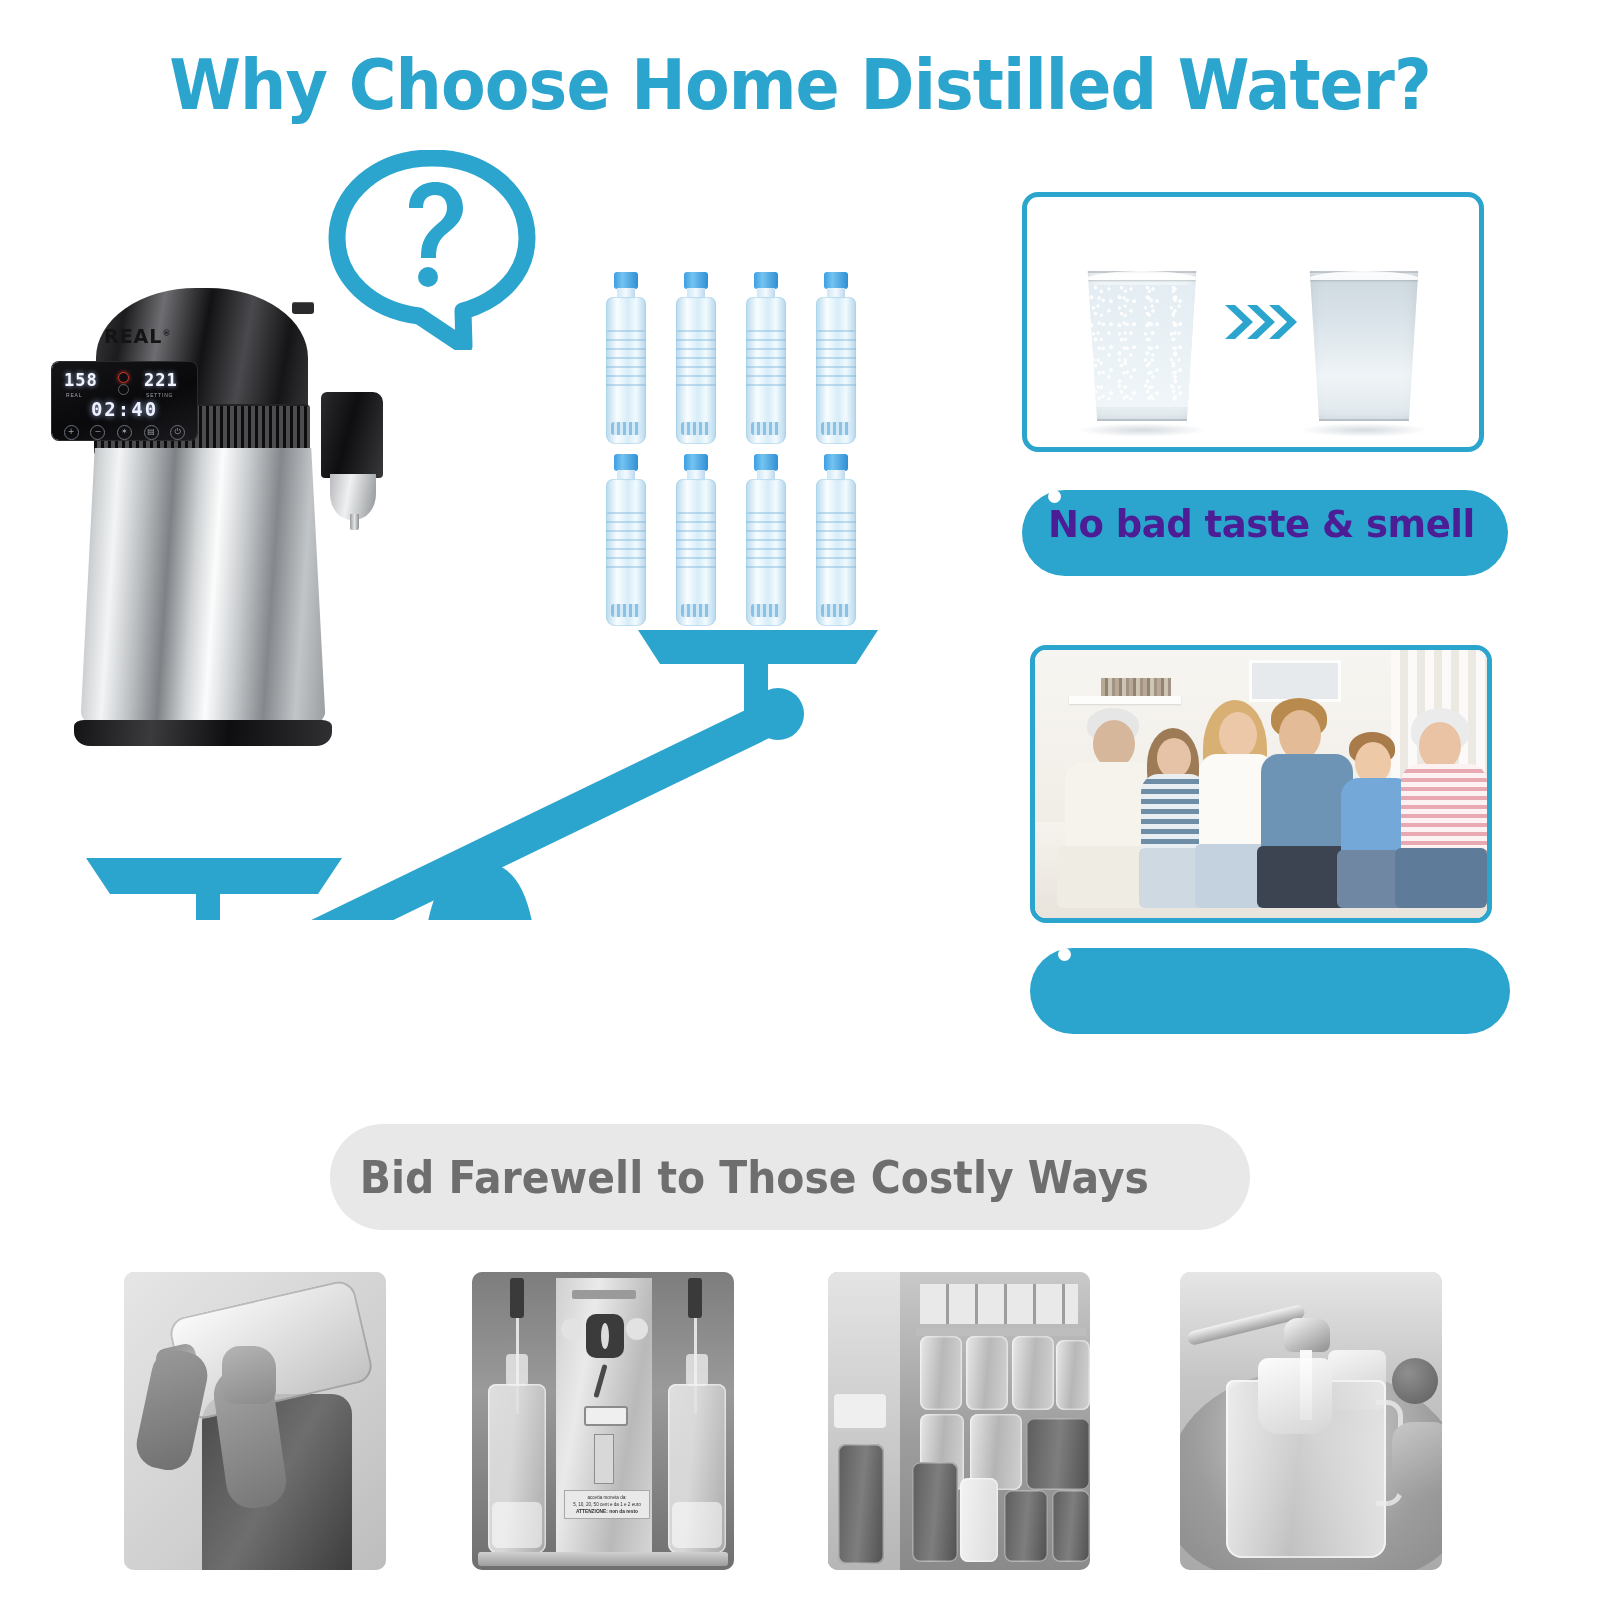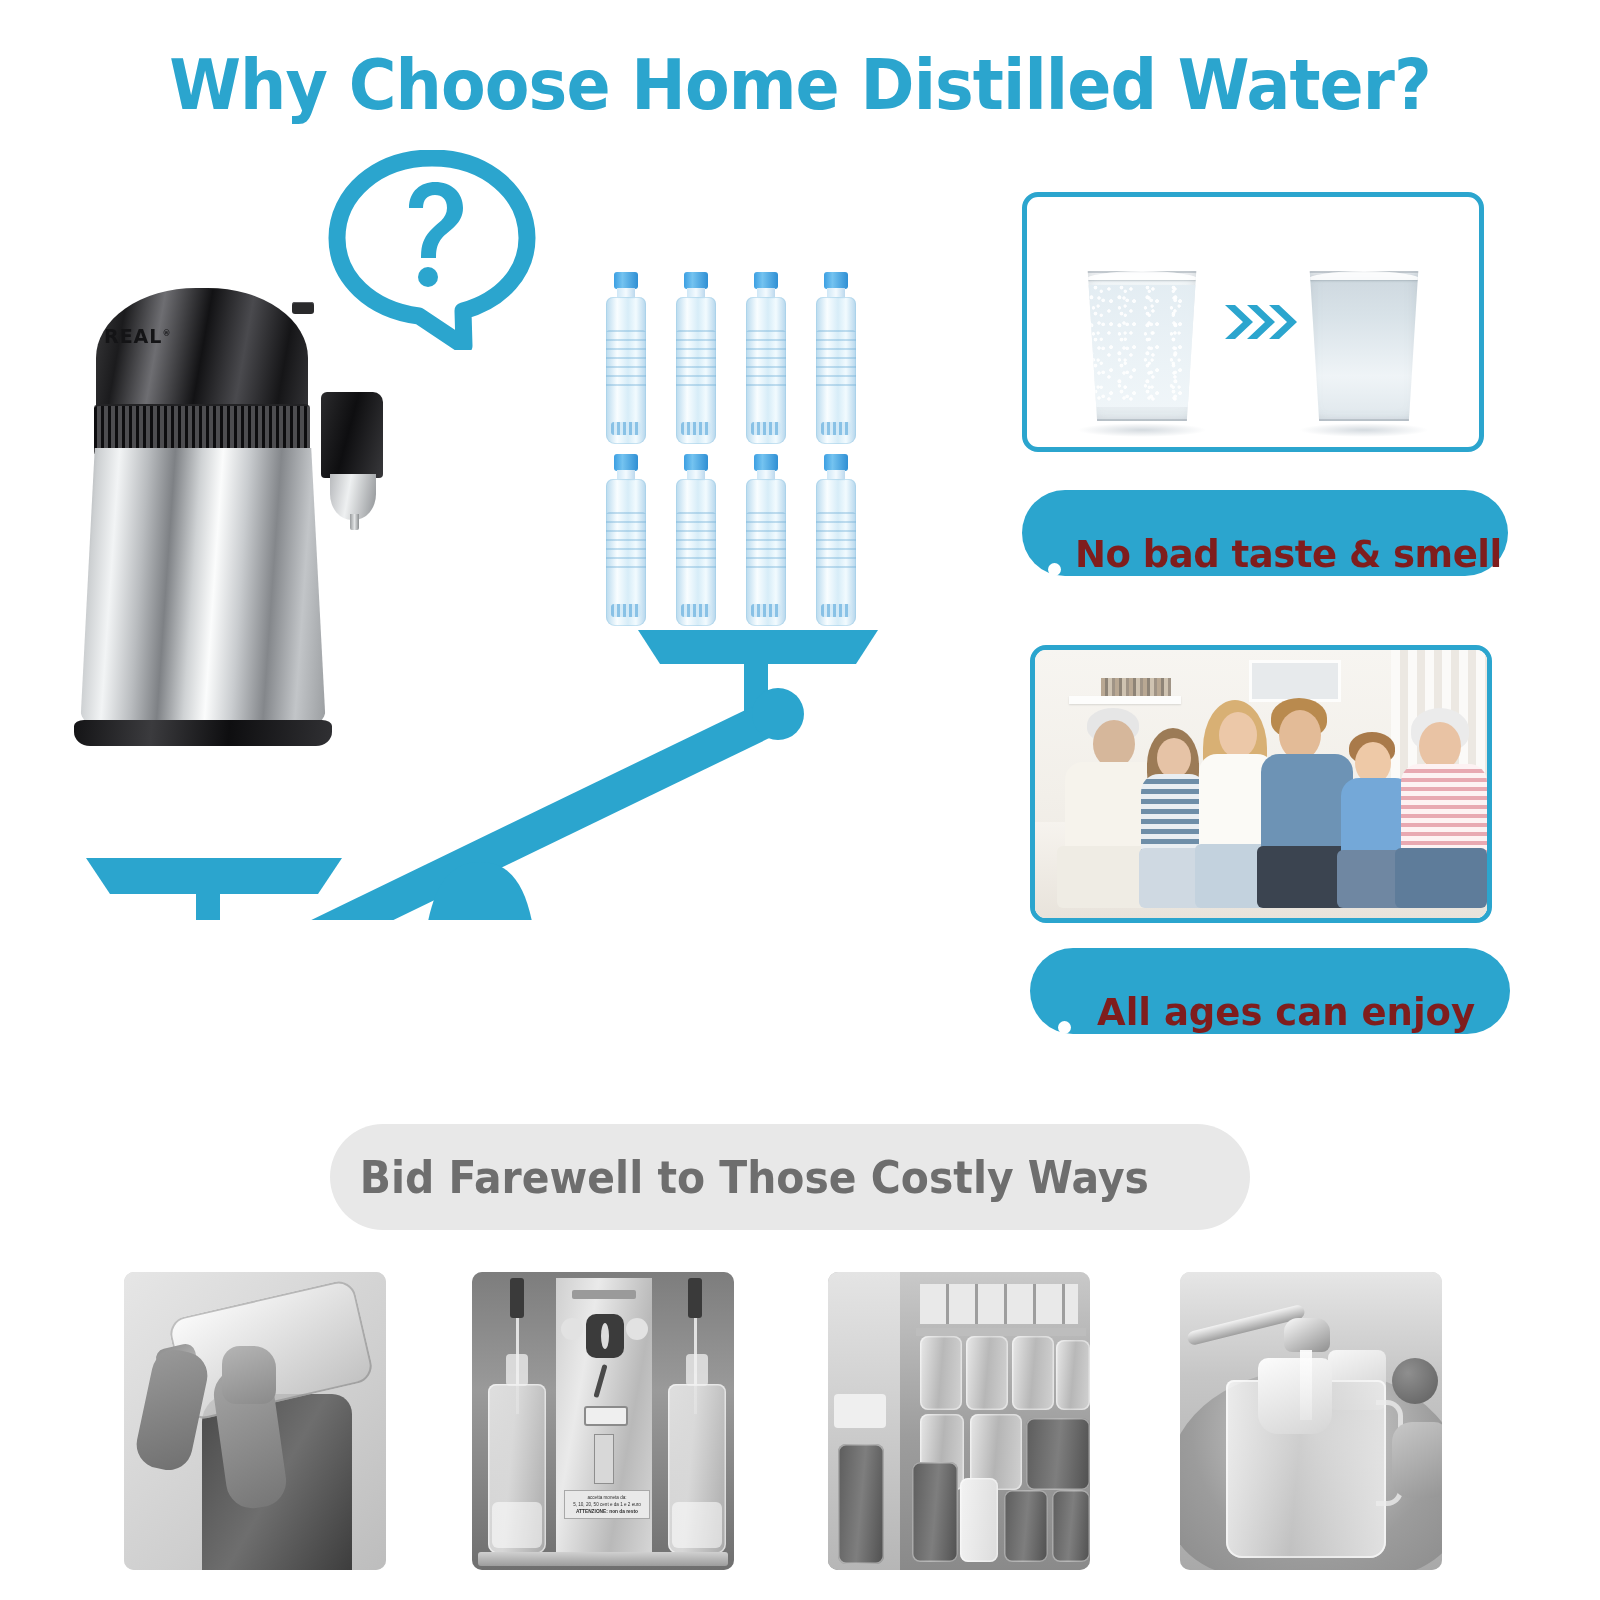--- a/index.html
+++ b/index.html
@@ -204,22 +204,23 @@
   .p .head{position:absolute;border-radius:50%;}
   .p .hair{position:absolute;border-radius:50% 50% 40% 40%;}
   .p .torso{position:absolute;border-radius:18px 18px 6px 6px;}
   .p .legs{position:absolute;border-radius:6px;}
 
   
   .pill{
     position:absolute;
     background:#2ba5ce;
     border-radius:60px;
-    display:flex;align-items:flex-end;
-    color:#7f1d1d;
+    display:flex;align-items:flex-start;
+    color:#4c1d95;
+    flex-direction:column;
   }
   .pill .dot{
     width:13px;height:13px;border-radius:50%;background:#fff;
     flex:0 0 auto;margin-right:14px;
   }
   .pill .ptxt{
     font-weight:bold;
     font-family:"DejaVu Sans", sans-serif;
     white-space:nowrap;
   }
@@ -368,20 +369,38 @@
     <div class="dist-spout-tip"></div>
     <div class="dist-spout-nozzle"></div>
     <div class="dist-body"></div>
     <div class="dist-base"></div>
   </div>
 
   <div class="vevor-logo">
     <span>REAL</span><sup>®</sup>
   </div>
 
+  <div class="panel">
+    <div class="panel-row1">
+      <div class="lcd-num lcd-real">158</div>
+      <div class="lcd-lbl lcd-lbl-real">REAL</div>
+      <div class="led-f"></div>
+      <div class="led-c"></div>
+      <div class="lcd-num lcd-set">221</div>
+      <div class="lcd-lbl lcd-lbl-set">SETTING</div>
+    </div>
+    <div class="lcd-timer">02:40</div>
+    <div class="btn-row">
+      <div class="pbtn">+</div>
+      <div class="pbtn">−</div>
+      <div class="pbtn">✶</div>
+      <div class="pbtn">▤</div>
+      <div class="pbtn">⏻</div>
+    </div>
+  </div>
 
   <div class="bottles">
     <div class="brow r1">
       <div class="bottle">
           <div class="bcap"></div>
           <div class="bneck"></div>
           <div class="bbody"></div>
           <div class="bribs"></div>
           <div class="bbottom"></div>
         </div>
@@ -535,21 +554,20 @@
   </div>
 
   <div class="pill pill-taste">
     <span class="dot"></span>
     <span class="ptxt">No bad taste &amp; smell</span>
   </div>
 
 
   <div class="pill pill-ages">
     <span class="dot"></span>
-    <span class="ptxt">All ages can enjoy</span>
   </div>
 
   <div class="banner">
     <span>Bid Farewell to Those Costly Ways</span>
   </div>
 
   <div class="strip">
 
     <div class="ph ph1">
       <div class="jug-bg"></div>

